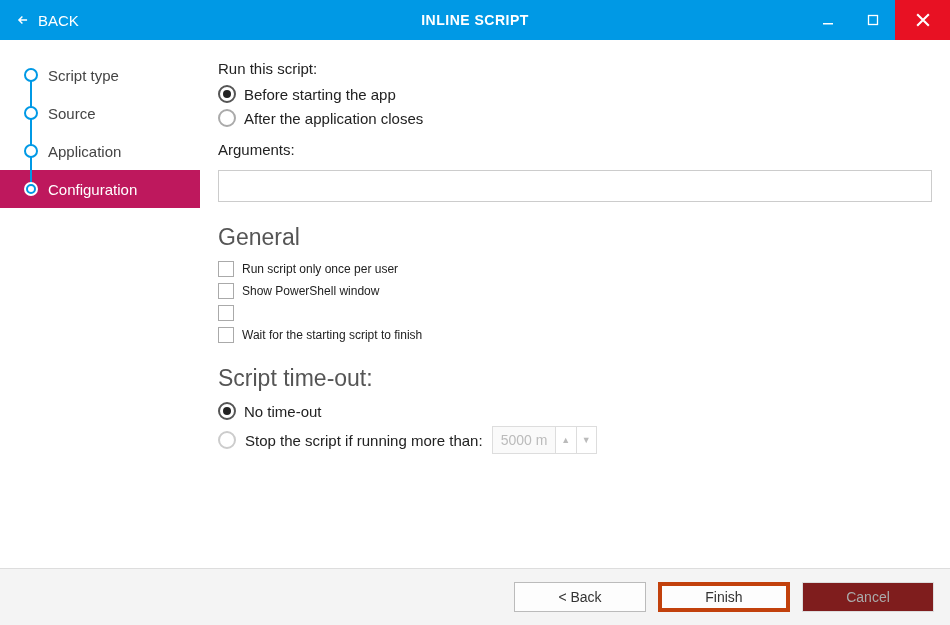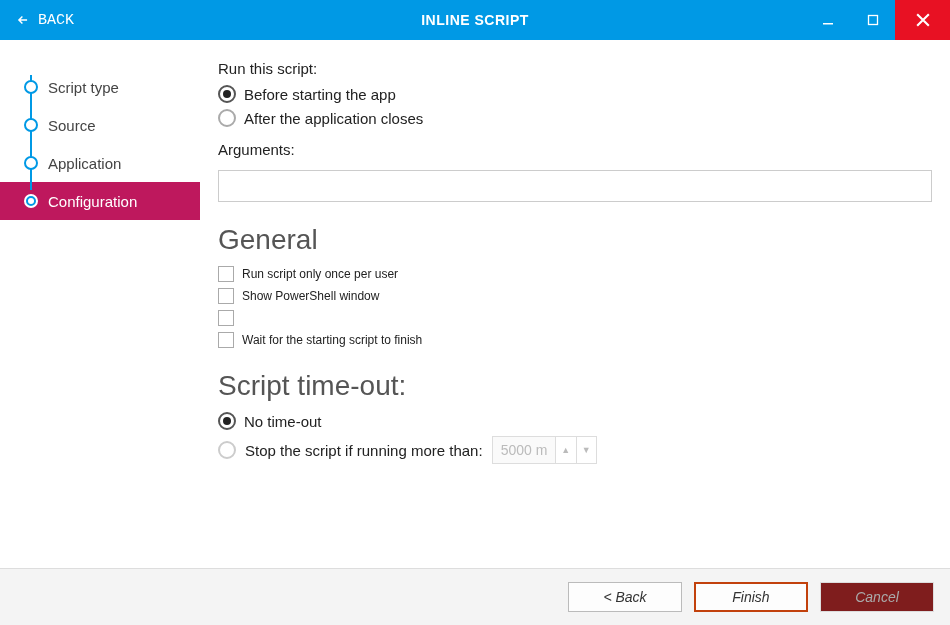--- a/index.html
+++ b/index.html
@@ -21,21 +21,20 @@
 }
 .back-btn {
   display: flex;
   align-items: center;
   gap: 8px;
   padding: 0 16px;
   height: 100%;
   cursor: pointer;
   font-size: 15px;
   font-weight: 400;
-  font-family: Liberation Mono, monospace;
 }
 .back-arrow {
   width: 14px;
   height: 14px;
   display: inline-block;
 }
 .title {
   position: absolute;
   left: 50%;
   transform: translateX(-50%);
@@ -60,21 +59,21 @@
 .win-btn.close { background: #e81123; width: 55px; }
 .win-btn svg { width: 12px; height: 12px; }
 .win-btn.close svg { width: 14px; height: 14px; }
 
 .body-area {
   display: flex;
   height: 528px;
 }
 .sidebar {
   width: 200px;
-  padding-top: 28px;
+  padding-top: 16px;
   position: relative;
 }
 .step {
   display: flex;
   align-items: center;
   height: 38px;
   padding-left: 24px;
   position: relative;
   color: #444;
   cursor: pointer;
@@ -153,21 +152,21 @@
 .radio-label { font-size: 15px; color: #222; }
 .arguments-input {
   width: 100%;
   height: 32px;
   border: 1px solid #ccc;
   padding: 4px 8px;
   font-size: 14px;
   margin-top: 4px;
 }
 .section-h {
-  font-size: 28px;
+  font-size: 23px;
   font-weight: 300;
   color: #555;
   margin-top: 22px;
   margin-bottom: 10px;
 }
 .checkbox {
   width: 16px;
   height: 16px;
   border: 1px solid #aaa;
   background: #fff;
@@ -213,30 +212,29 @@
   height: 57px;
   border-top: 1px solid #ddd;
   background: #f4f4f4;
   display: flex;
   align-items: center;
   justify-content: flex-end;
   padding: 0 16px;
   gap: 12px;
 }
 .footer-btn {
-  width: 114px;
+  width: 132px;
   height: 30px;
   border: 1px solid #bbb;
   background: #fdfdfd;
   font-size: 14px;
   color: #333;
   cursor: pointer;
-  font-style: italic;
-}
-.footer-btn.primary { border: 2px solid #c2410c; }
+}
+.footer-btn.primary { border: 4px solid #c2410c; }
 .footer-btn.disabled {
   color: #aaa;
   border-color: #ddd;
   background: #7f1d1d;
   cursor: default;
 }
 </style>
 </head>
 <body>
 

